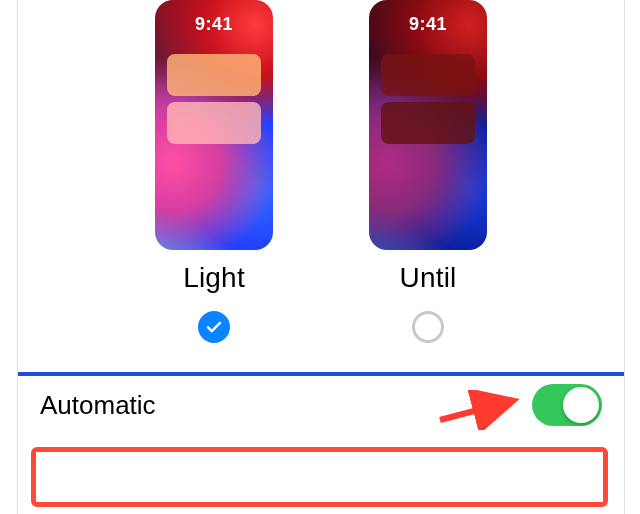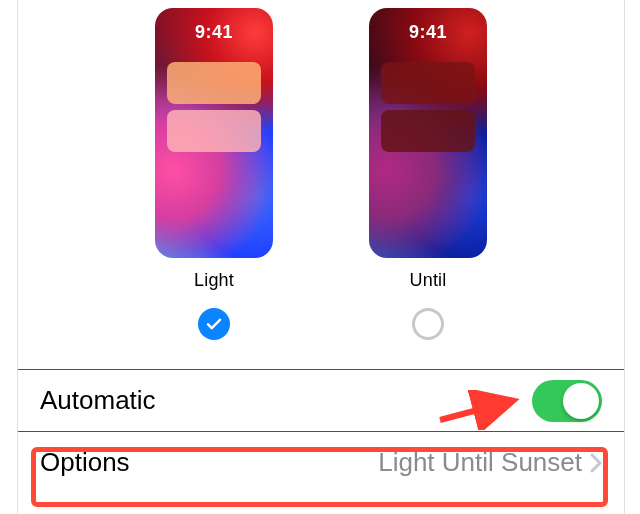--- a/index.html
+++ b/index.html
@@ -19,21 +19,20 @@
     width: 608px;
     height: 514px;
     background: #fff;
     border-left: 1px solid #e0e0e0;
     border-right: 1px solid #e0e0e0;
   }
   .previews {
     display: flex;
     justify-content: center;
     gap: 96px;
-    padding-top: 8px;
   }
   .preview-col {
     display: flex;
     flex-direction: column;
     align-items: center;
   }
   .phone {
     width: 118px;
     height: 250px;
     border-radius: 18px;
@@ -74,21 +73,21 @@
     height: 42px;
     border-radius: 8px;
   }
   .phone.light .widget.w1 { top: 54px; background: rgba(255,180,120,0.82); }
   .phone.light .widget.w2 { top: 102px; background: rgba(255,180,180,0.82); }
   .phone.dark  .widget.w1 { top: 54px; background: rgba(120,20,20,0.82); }
   .phone.dark  .widget.w2 { top: 102px; background: rgba(100,18,18,0.82); }
 
   .preview-label {
     margin-top: 12px;
-    font-size: 18px;
+    font-size: 28px;
     color: #000;
     letter-spacing: 0.2px;
   }
   .radio-wrap {
     margin-top: 16px;
     height: 34px;
     display: flex;
     align-items: center;
     justify-content: center;
   }
@@ -107,21 +106,21 @@
   .radio.unselected {
     border: 3px solid #c7c7cc;
     background: #fff;
   }
 
   .row {
     display: flex;
     align-items: center;
     padding: 0 22px;
     height: 62px;
-    border-top: 1px solid #1d4ed8;
+    border-top: 4px solid #1d4ed8;
     justify-content: space-between;
   }
   .row.first-row { margin-top: 28px; }
   .row-label {
     font-size: 26px;
     color: #000;
     flex: 1;
   }
   .row-value {
     font-size: 26px;
@@ -207,27 +206,20 @@
 
   </div>
 
   <div class="row first-row">
     <div class="row-label">Automatic</div>
     <div class="toggle">
       <div class="toggle-knob"></div>
     </div>
   </div>
 
-  <div class="row">
-    <div class="row-label">Options</div>
-    <div class="row-value">Light Until Sunset</div>
-    <svg class="chevron" viewBox="0 0 12 20">
-      <path d="M2 2l8 8-8 8" stroke="#c7c7cc" stroke-width="3" fill="none" stroke-linecap="round" stroke-linejoin="round"></path>
-    </svg>
-  </div>
 
 </div>
 
 <svg class="arrow-annot" width="90" height="40">
   <defs>
     <marker id="ah" markerWidth="8" markerHeight="8" refX="6" refY="4" orient="auto">
       <path d="M0,0 L8,4 L0,8 Z" fill="#ff3b30"></path>
     </marker>
   </defs>
   <line x1="4" y1="30" x2="72" y2="12" stroke="#ff3b30" stroke-width="6" marker-end="url(#ah)"></line>

